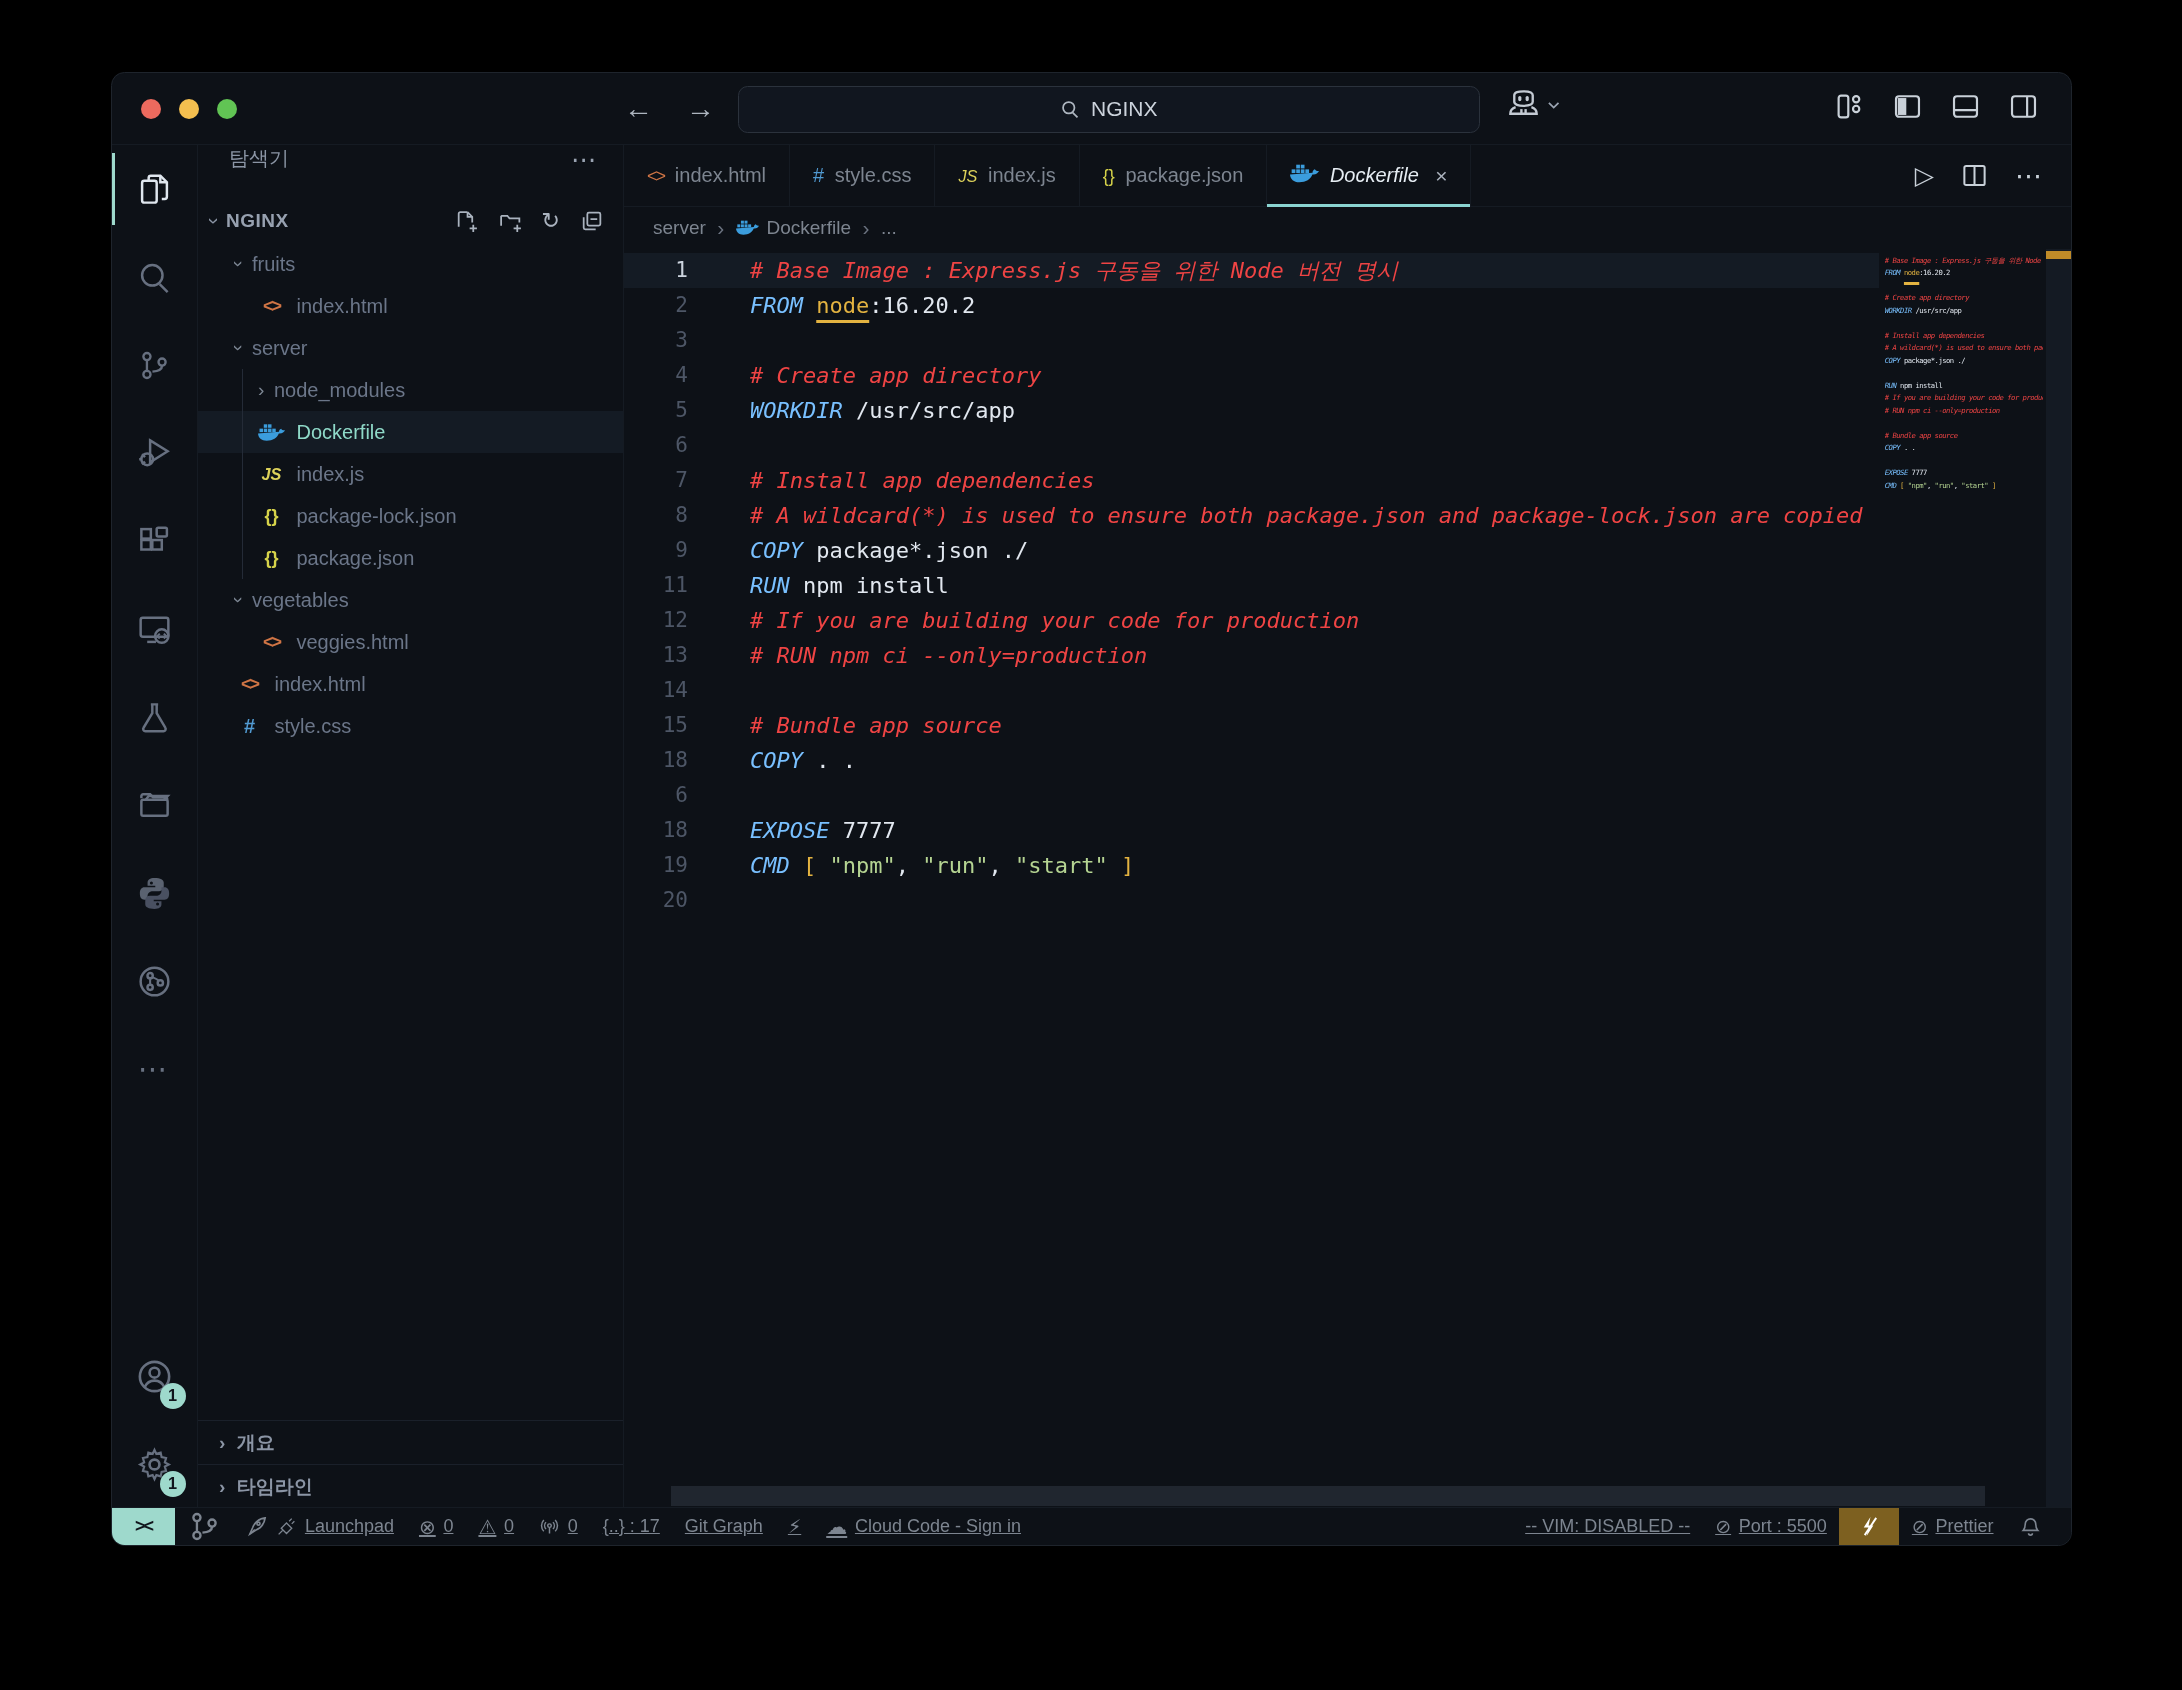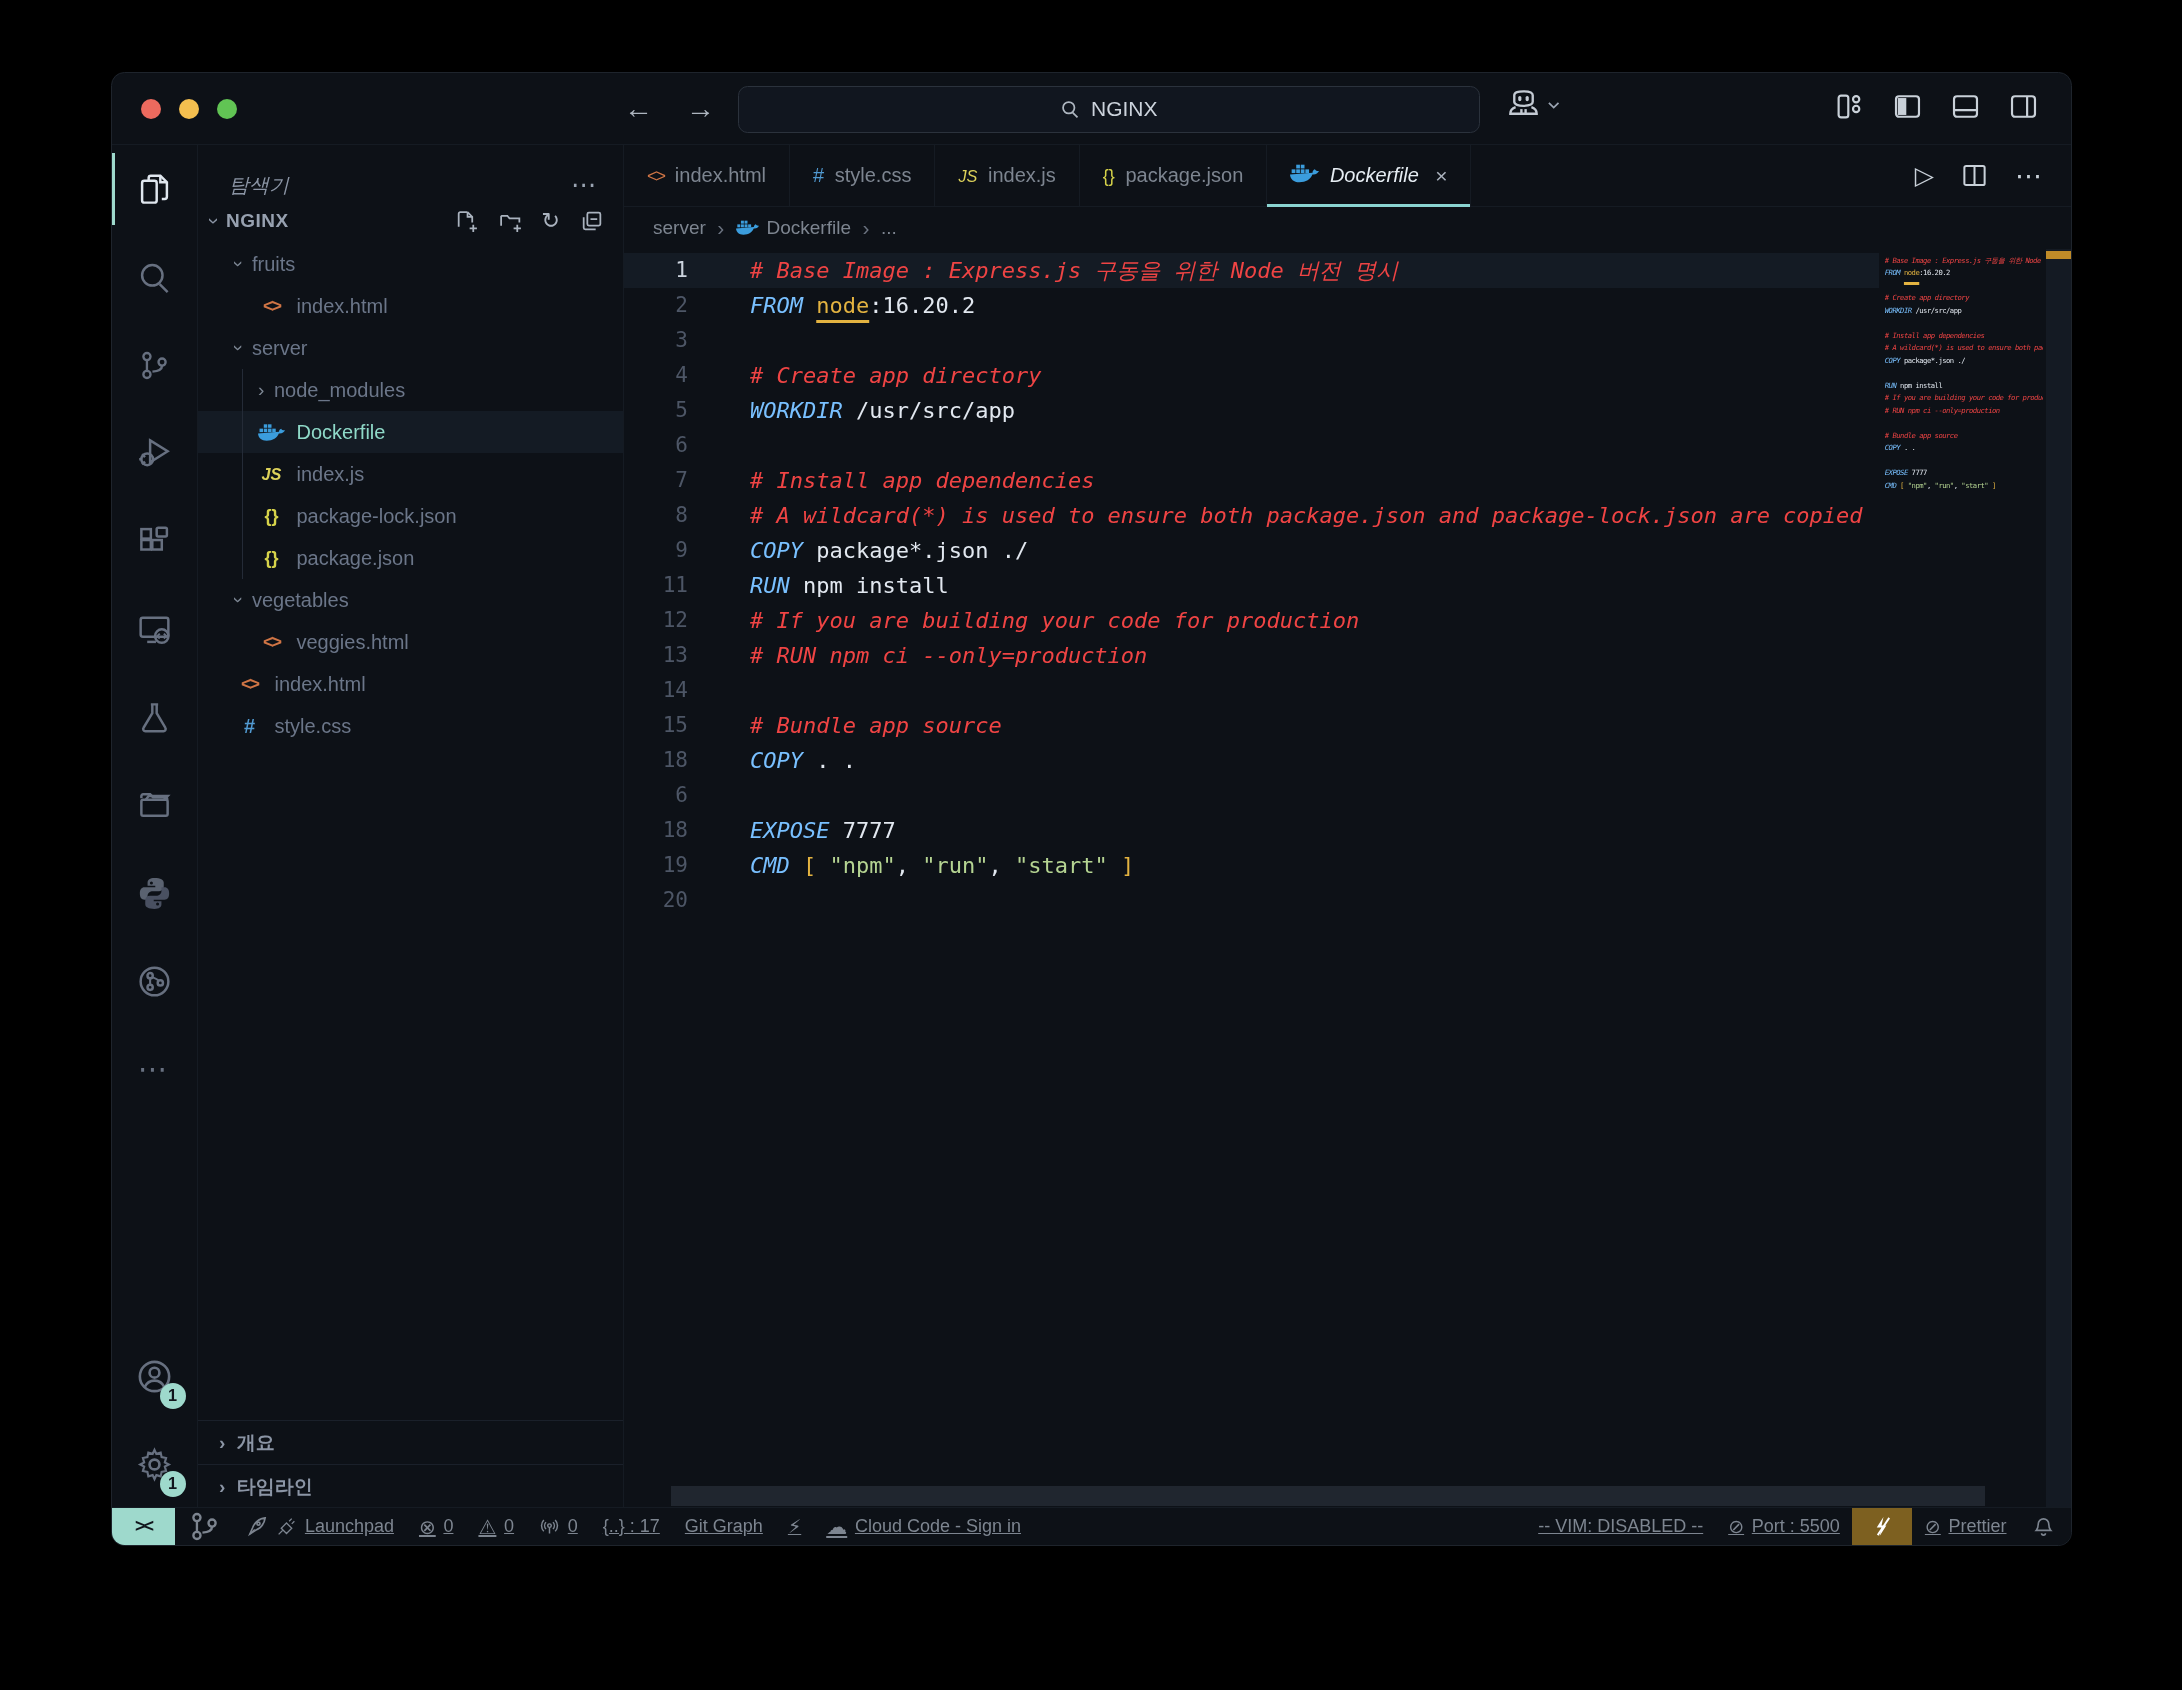--- a/index.html
+++ b/index.html
@@ -25,21 +25,21 @@
   
   .abar{width:85px;border-right:1px solid #151b23;display:flex;flex-direction:column;align-items:stretch;}
   .aitem{height:88px;display:flex;align-items:center;justify-content:center;color:#677080;position:relative;}
   .aitem.active{color:#dfe6ee;}
   .aitem.active::before{content:"";position:absolute;left:0;top:7.7px;bottom:7.7px;width:2.9px;background:#9ed9cc;}
   .aspacer{flex:1;}
   .badge{position:absolute;right:11.5px;bottom:11.5px;min-width:26px;height:26px;border-radius:13.4px;background:#9ed9cc;
        color:#10151c;font-size:16.3px;font-weight:bold;display:flex;align-items:center;justify-content:center;}
   
   .sbar{width:425px;border-right:1px solid #151b23;display:flex;flex-direction:column;}
-  .sb-head{height:54px;display:flex;align-items:flex-end;padding:0 25px 0 31px;color:#8b95a5;font-size:20px;font-style:italic;}
+  .sb-head{height:54px;display:flex;align-items:flex-start;padding:0 25px 0 31px;color:#8b95a5;font-size:20px;}
   .sb-head .dots{margin-left:auto;color:#9aa4b2;font-size:25px;letter-spacing:1.9px;}
   .sb-section{height:44px;display:flex;align-items:center;padding:0 19px 0 13.4px;color:#9aa4b2;}
   .sb-section .chev{font-size:21px;margin-right:7.7px;transform:rotate(90deg);display:inline-block;color:#8b95a5;}
   .sb-section .name{font-weight:bold;font-size:19px;letter-spacing:0.5px;color:#97a1b0;}
   .sb-acts{margin-left:auto;display:flex;gap:19px;color:#aab3bf;align-items:center;}
   .tree{position:relative;}
   .trow{height:42px;display:flex;align-items:center;font-size:20px;color:#6b7689;position:relative;}
   .trow .chev{color:#7d8794;font-size:19px;display:inline-block;margin-right:9.6px;}
   .chev.open{transform:rotate(90deg);}
   .trow .ficon{width:27px;margin-right:11.5px;display:flex;justify-content:center;font-weight:bold;}
@@ -80,21 +80,21 @@
   .minimapwrap{position:absolute;top:0;right:0;bottom:0;width:192px;background:#0d1117;}
   .minimap{position:absolute;top:5.8px;left:5.8px;width:158px;overflow:hidden;font-family:"DejaVu Sans Mono",monospace;
            font-size:7.2px;line-height:12.5px;white-space:pre;letter-spacing:-0.5px;}
   .vscroll{position:absolute;top:0;right:0;bottom:0;width:25px;background:#141a23;}
   .vmarker{position:absolute;top:1.9px;right:0;width:25px;height:8.6px;background:#c08b28;}
   .hscroll{position:absolute;left:47px;right:86px;bottom:1.9px;height:20px;background:#20262f;}
   
   .status{position:absolute;left:0;right:0;bottom:0;height:37px;border-top:1px solid #151b23;display:flex;
           align-items:center;color:#7d8590;font-size:18px;background:#0d1117;}
   .st-left{display:flex;align-items:center;gap:0;height:100%;}
-  .st-right{margin-left:auto;display:flex;align-items:center;height:100%;padding-right:4px;}
+  .st-right{margin-left:auto;display:flex;align-items:center;height:100%;padding-right:17px;}
   .st-item{display:flex;align-items:center;gap:7.7px;padding:0 12.5px;height:100%;text-decoration:underline;}
   .remoteblk{width:63px;height:100%;background:#9ed9cc;color:#10151c;display:flex;align-items:center;justify-content:center;
              font-weight:bold;font-size:18px;letter-spacing:-1.9px;}
   .orangeblk{width:60px;height:100%;background:#7d6020;display:flex;align-items:center;justify-content:center;color:#fff;}
 </style>
 </head>
 <body>
 
 <div class="win">
 

